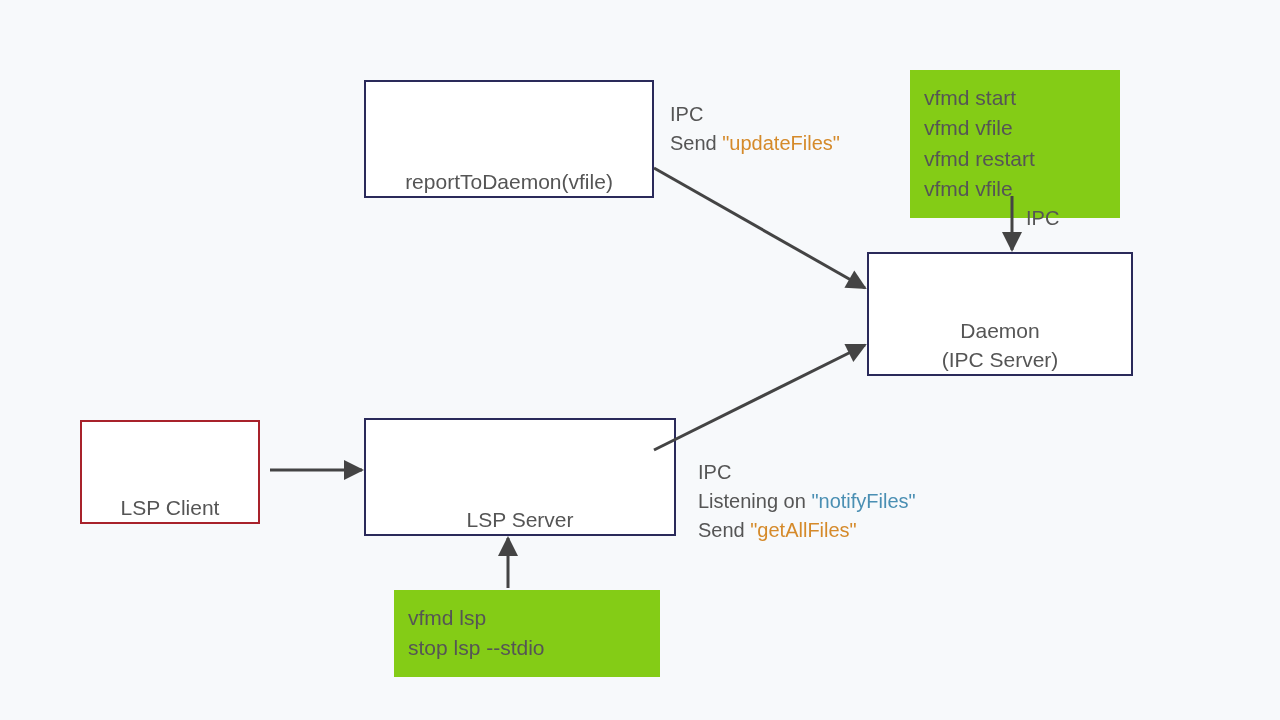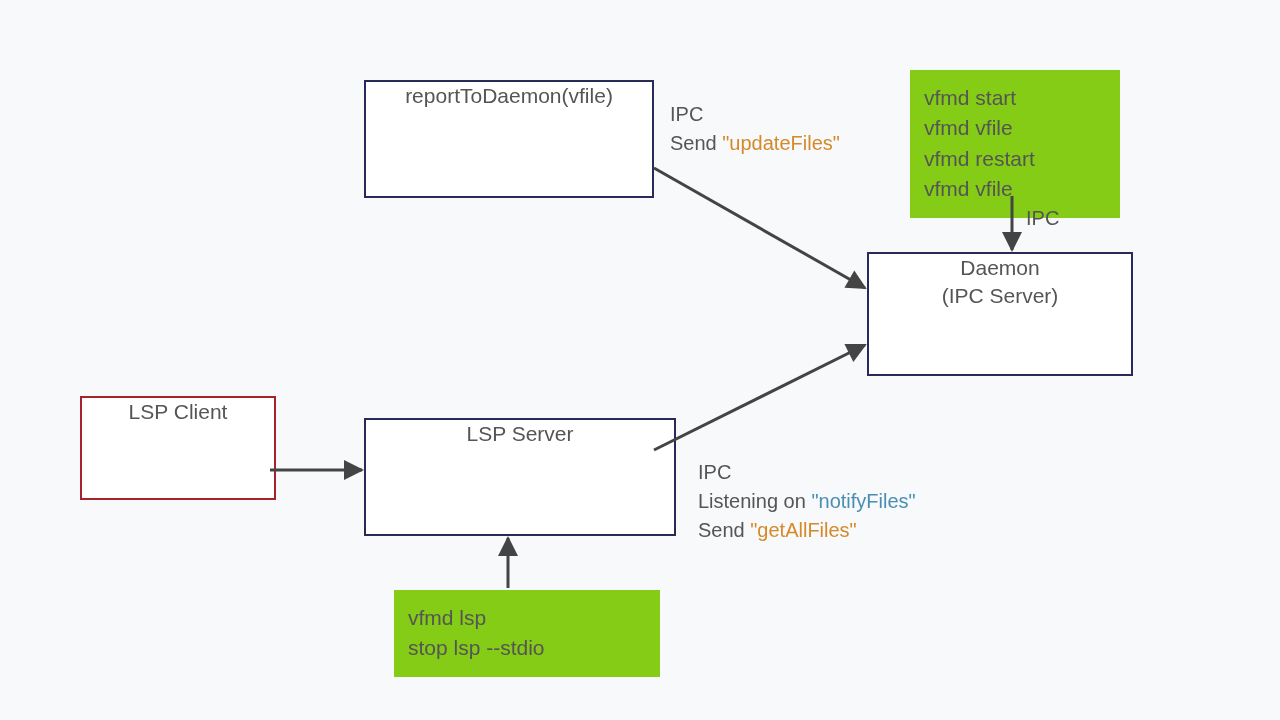--- a/index.html
+++ b/index.html
@@ -11,21 +11,21 @@
     font-family: "Yu Gothic", "Meiryo", "Segoe UI", sans-serif;
     color: #555;
     position: relative;
     overflow: hidden;
   }
   .box {
     position: absolute;
     background: #fff;
     border: 2px solid #2a2a5a;
     display: flex;
-    align-items: flex-start;
+    align-items: flex-end;
     justify-content: center;
     text-align: center;
     line-height: 1.35;
     font-size: 21px;
     box-sizing: border-box;
   }
   .box.red {
     border-color: #a8222b;
   }
   .note {
@@ -59,21 +59,21 @@
     pointer-events: none;
   }
 </style>
 </head>
 <body>
 
 <div class="box" style="left:364px; top:80px; width:290px; height:118px;">
   <span>reportToDaemon(vfile)</span>
 </div>
 
-<div class="box red" style="left:80px; top:396px; width:196px; height:104px;">
+<div class="box red" style="left:80px; top:420px; width:180px; height:104px;">
   <span>LSP Client</span>
 </div>
 
 <div class="box" style="left:364px; top:418px; width:312px; height:118px;">
   <span>LSP Server</span>
 </div>
 
 <div class="box" style="left:867px; top:252px; width:266px; height:124px;">
   <span>
     <span>Daemon</span><br>

